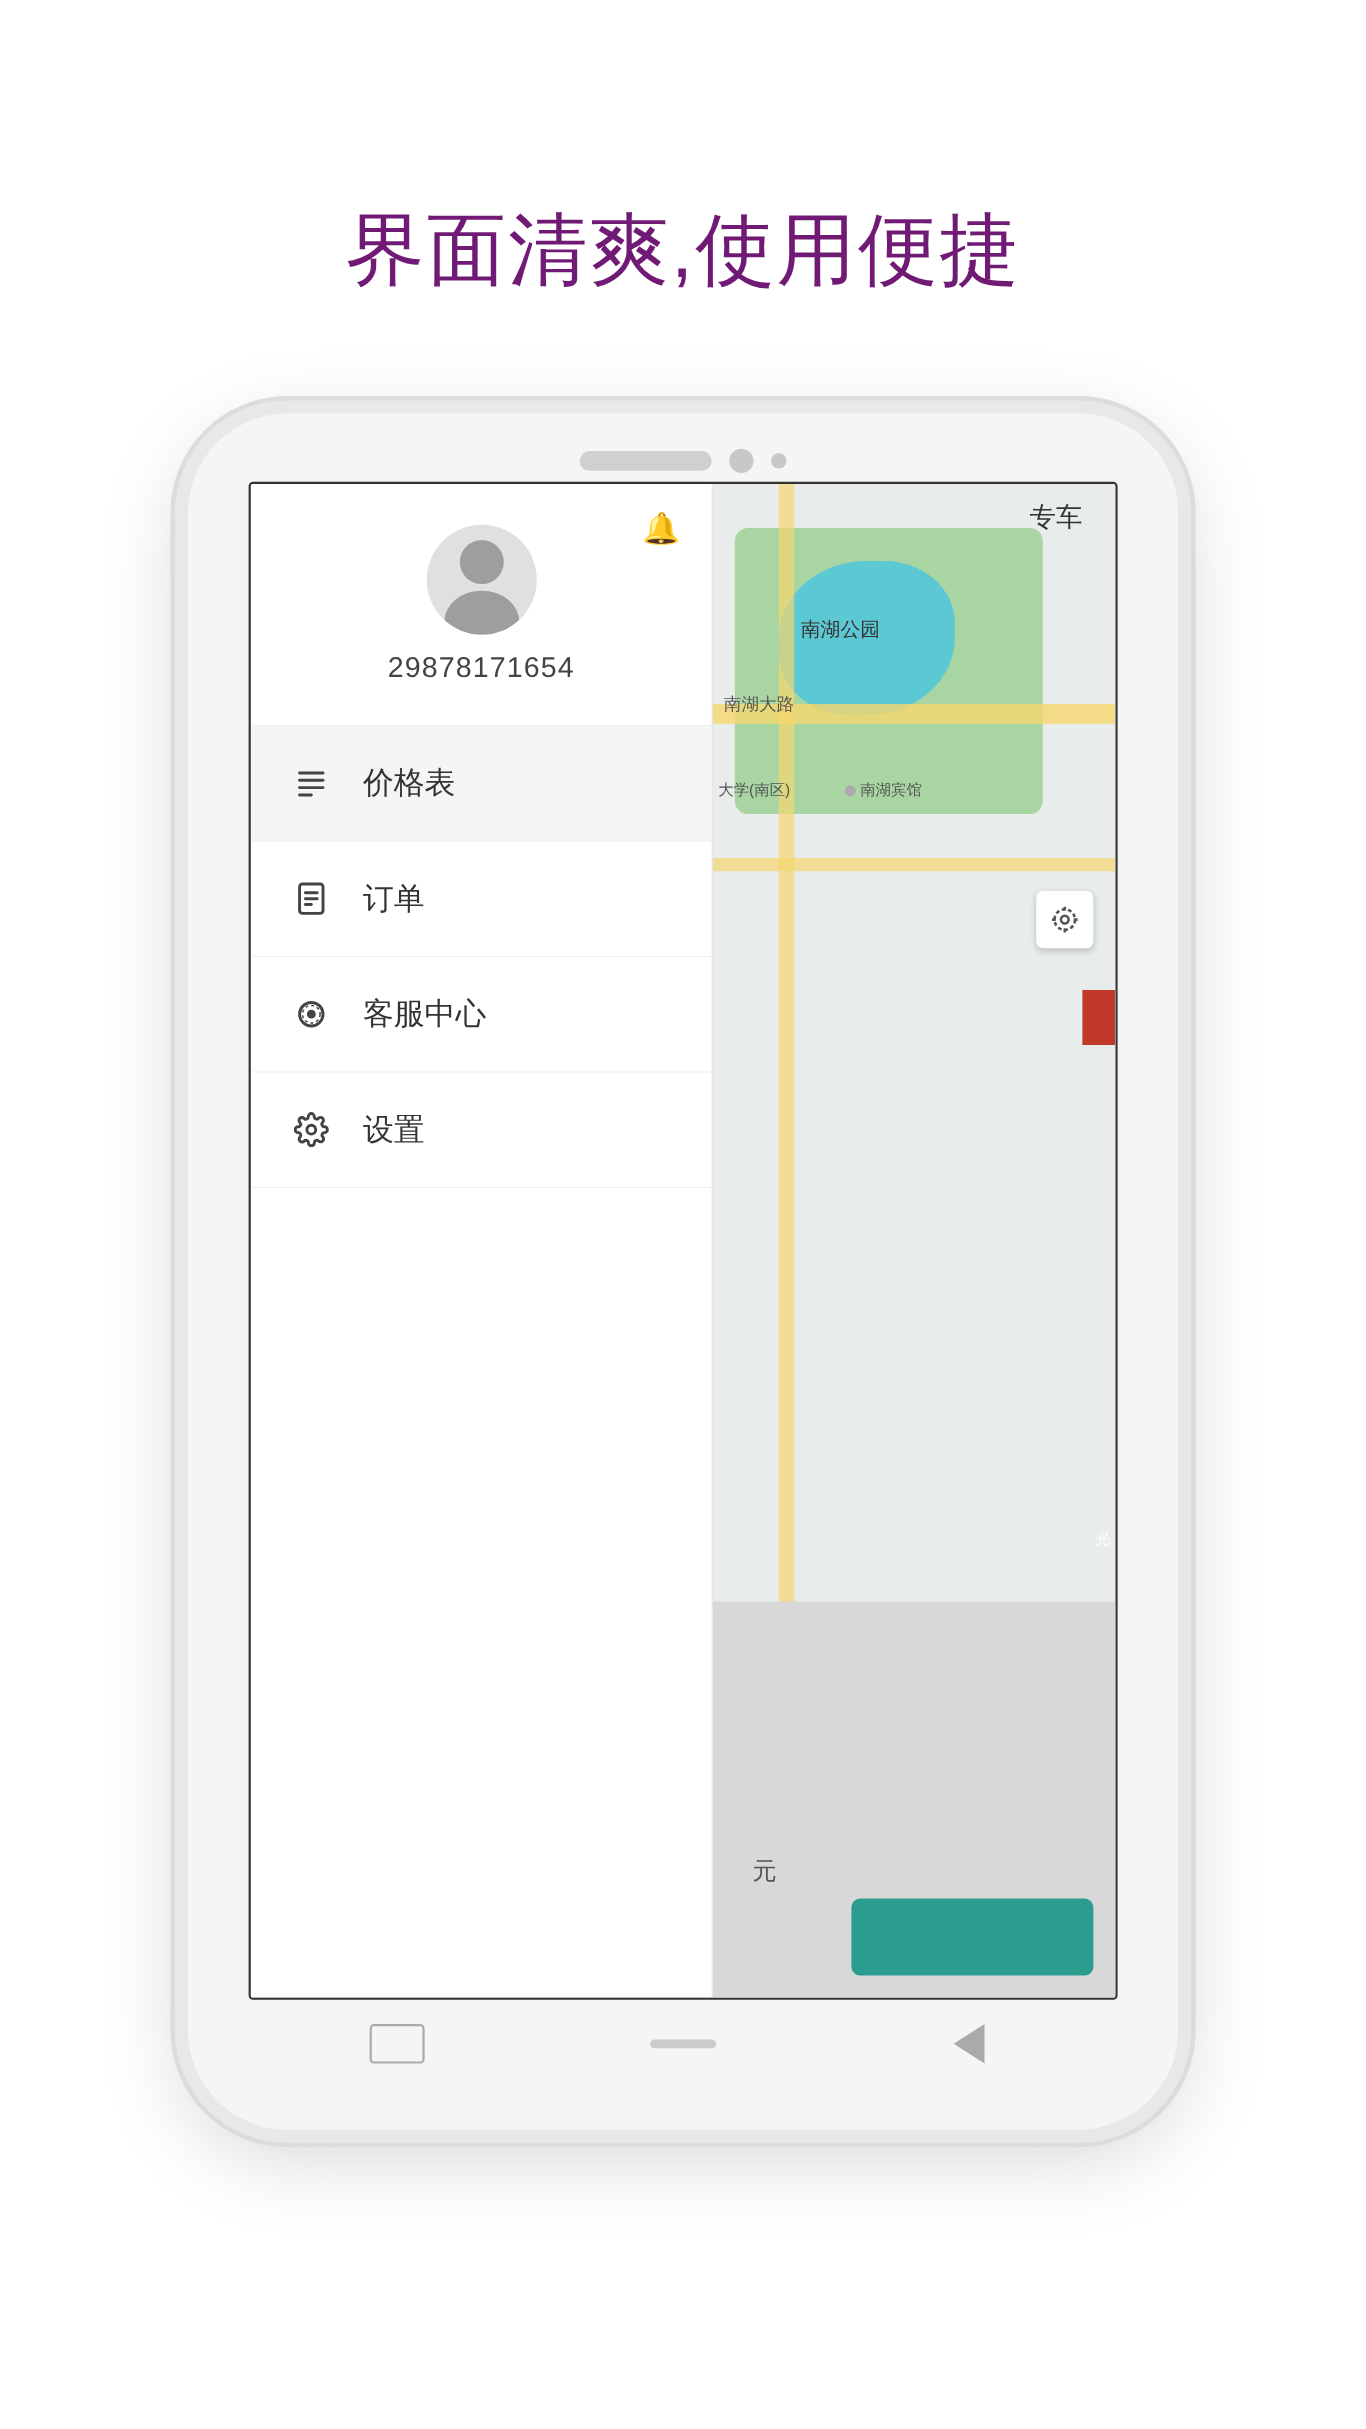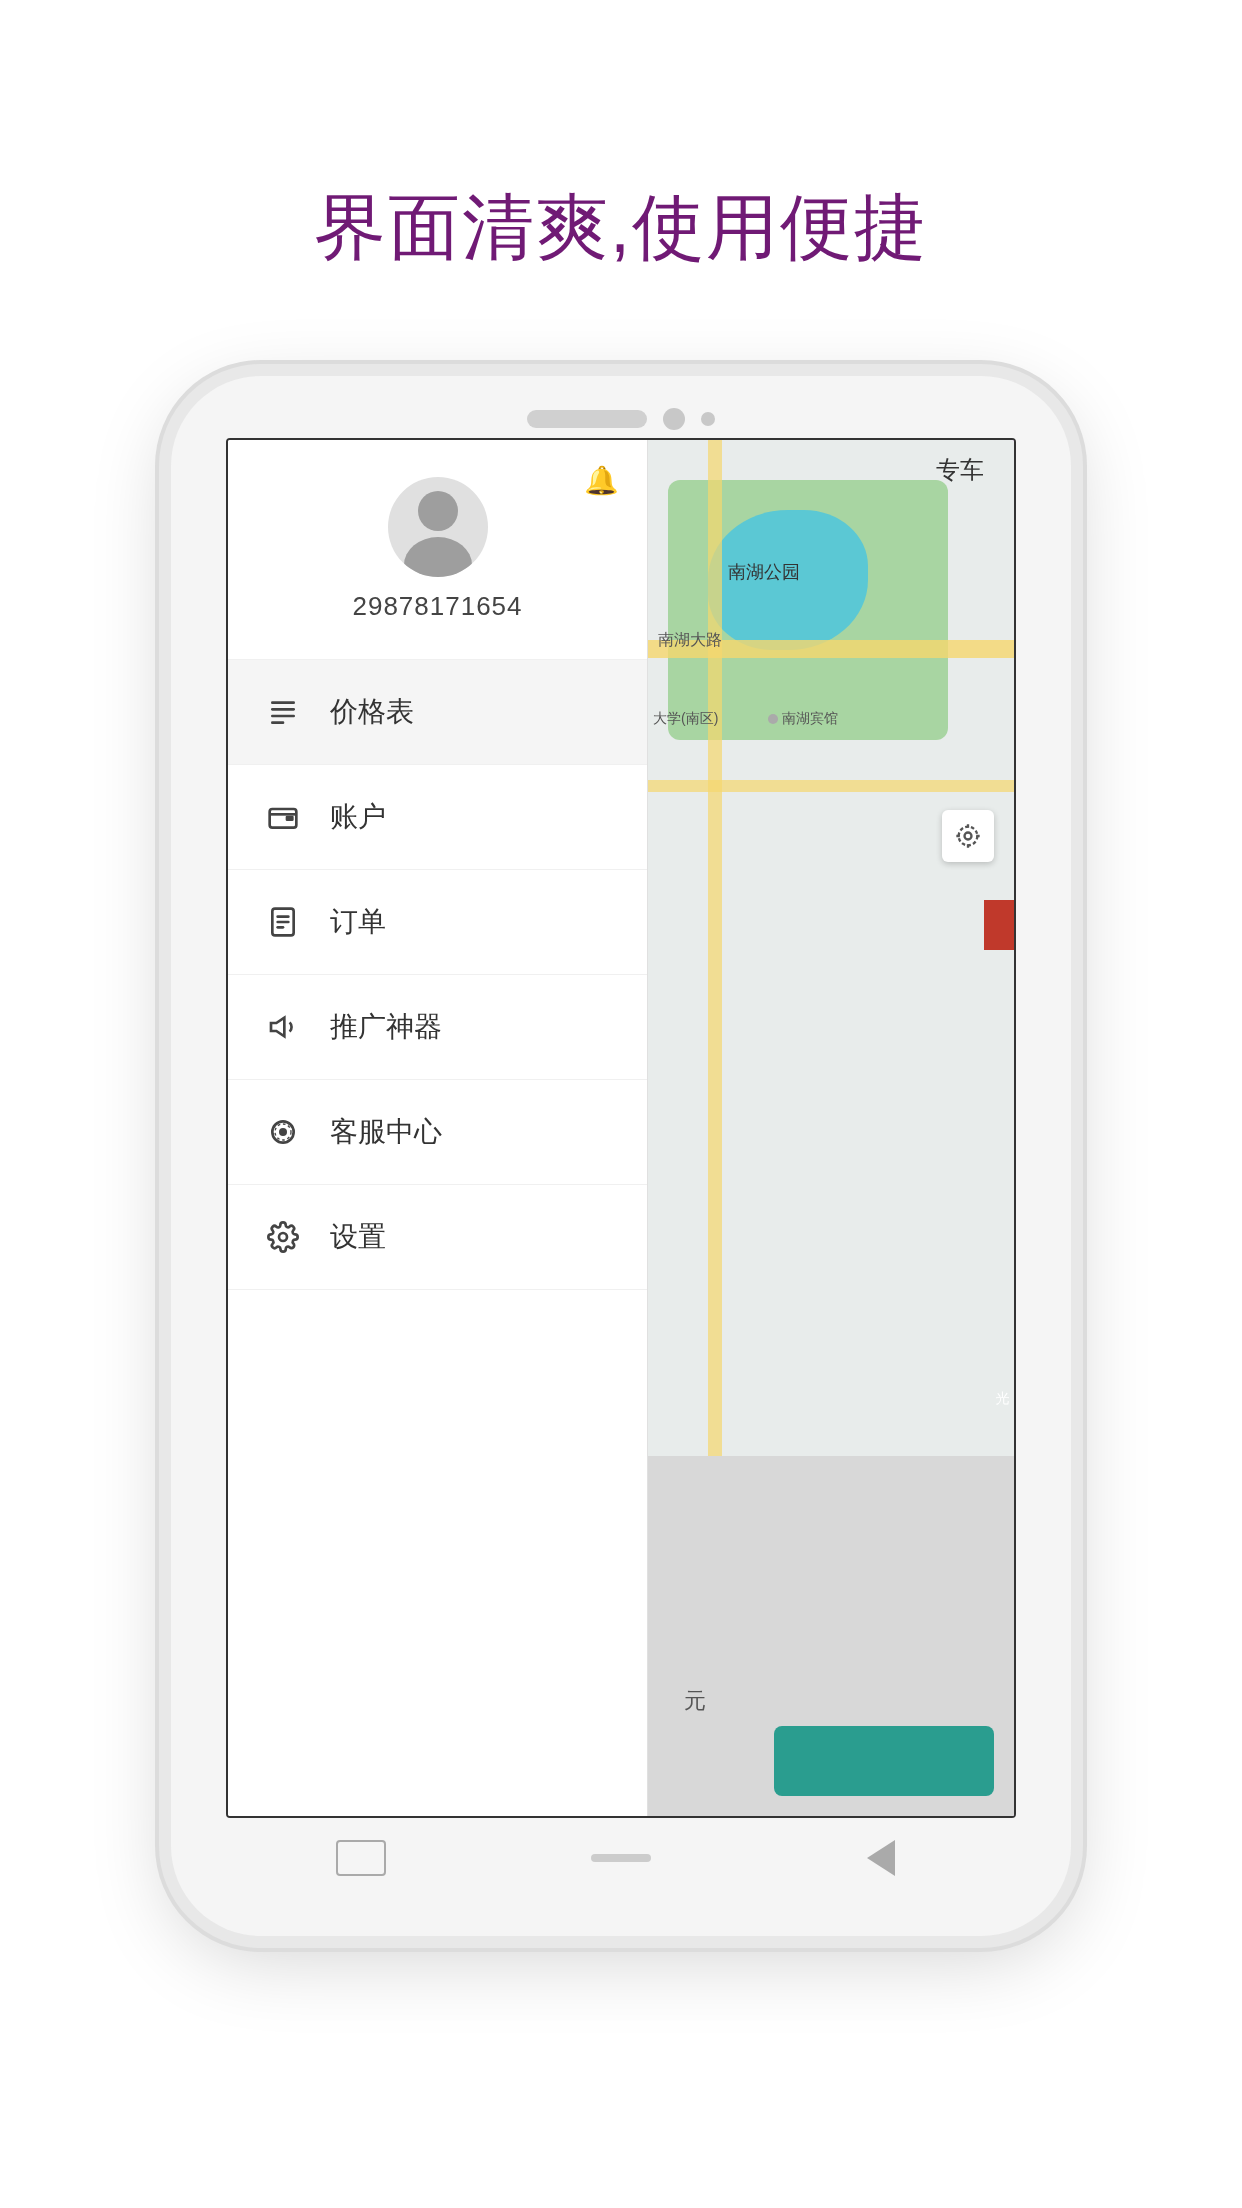--- a/index.html
+++ b/index.html
@@ -447,54 +447,35 @@
               <svg viewBox="0 0 24 24">
                   <rect x="3" y="4" width="18" height="2" rx="1"></rect>
                   <rect x="3" y="9" width="18" height="2" rx="1"></rect>
                   <rect x="3" y="14" width="18" height="2" rx="1"></rect>
                   <rect x="3" y="19" width="10" height="2" rx="1"></rect>
                 </svg>
             </div>
             <span class="menu-label">价格表</span>
           </div>
 
-          <div class="menu-item">
-            <div class="menu-icon">
-              <svg viewBox="0 0 24 24">
-                  <rect x="2" y="6" width="20" height="14" rx="2" fill="none" stroke="#444" stroke-width="2"></rect>
-                  <rect x="14" y="11" width="6" height="4" rx="1" fill="#444"></rect>
-                  <path d="M2 10h20" stroke="#444" stroke-width="2"></path>
-                </svg>
-            </div>
-            <span class="menu-label">账户</span>
-          </div>
 
 
           <div class="menu-item">
             <div class="menu-icon">
               <svg viewBox="0 0 24 24">
                   <rect x="4" y="2" width="16" height="20" rx="2" fill="none" stroke="#444" stroke-width="2"></rect>
                   <rect x="7" y="7" width="10" height="2" rx="1" fill="#444"></rect>
                   <rect x="7" y="11" width="10" height="2" rx="1" fill="#444"></rect>
                   <rect x="7" y="15" width="6" height="2" rx="1" fill="#444"></rect>
                 </svg>
             </div>
             <span class="menu-label">订单</span>
           </div>
 
 
-          <div class="menu-item">
-            <div class="menu-icon">
-              <svg viewBox="0 0 24 24">
-                  <path d="M3 9v6h4l6 4V5L7 9H3z" fill="none" stroke="#444" stroke-width="2"></path>
-                  <path d="M17 8.5a5 5 0 010 7" stroke="#444" stroke-width="2" fill="none"></path>
-                </svg>
-            </div>
-            <span class="menu-label">推广神器</span>
-          </div>
 
           <div class="menu-item">
             <div class="menu-icon">
               <svg viewBox="0 0 24 24">
                   <circle cx="12" cy="12" r="8" fill="none" stroke="#444" stroke-width="2"></circle>
                   <circle cx="12" cy="12" r="3" fill="#444"></circle>
                   <circle cx="12" cy="12" r="6" fill="none" stroke="#444" stroke-width="1" stroke-dasharray="2 2"></circle>
                 </svg>
             </div>
             <span class="menu-label">客服中心</span>

